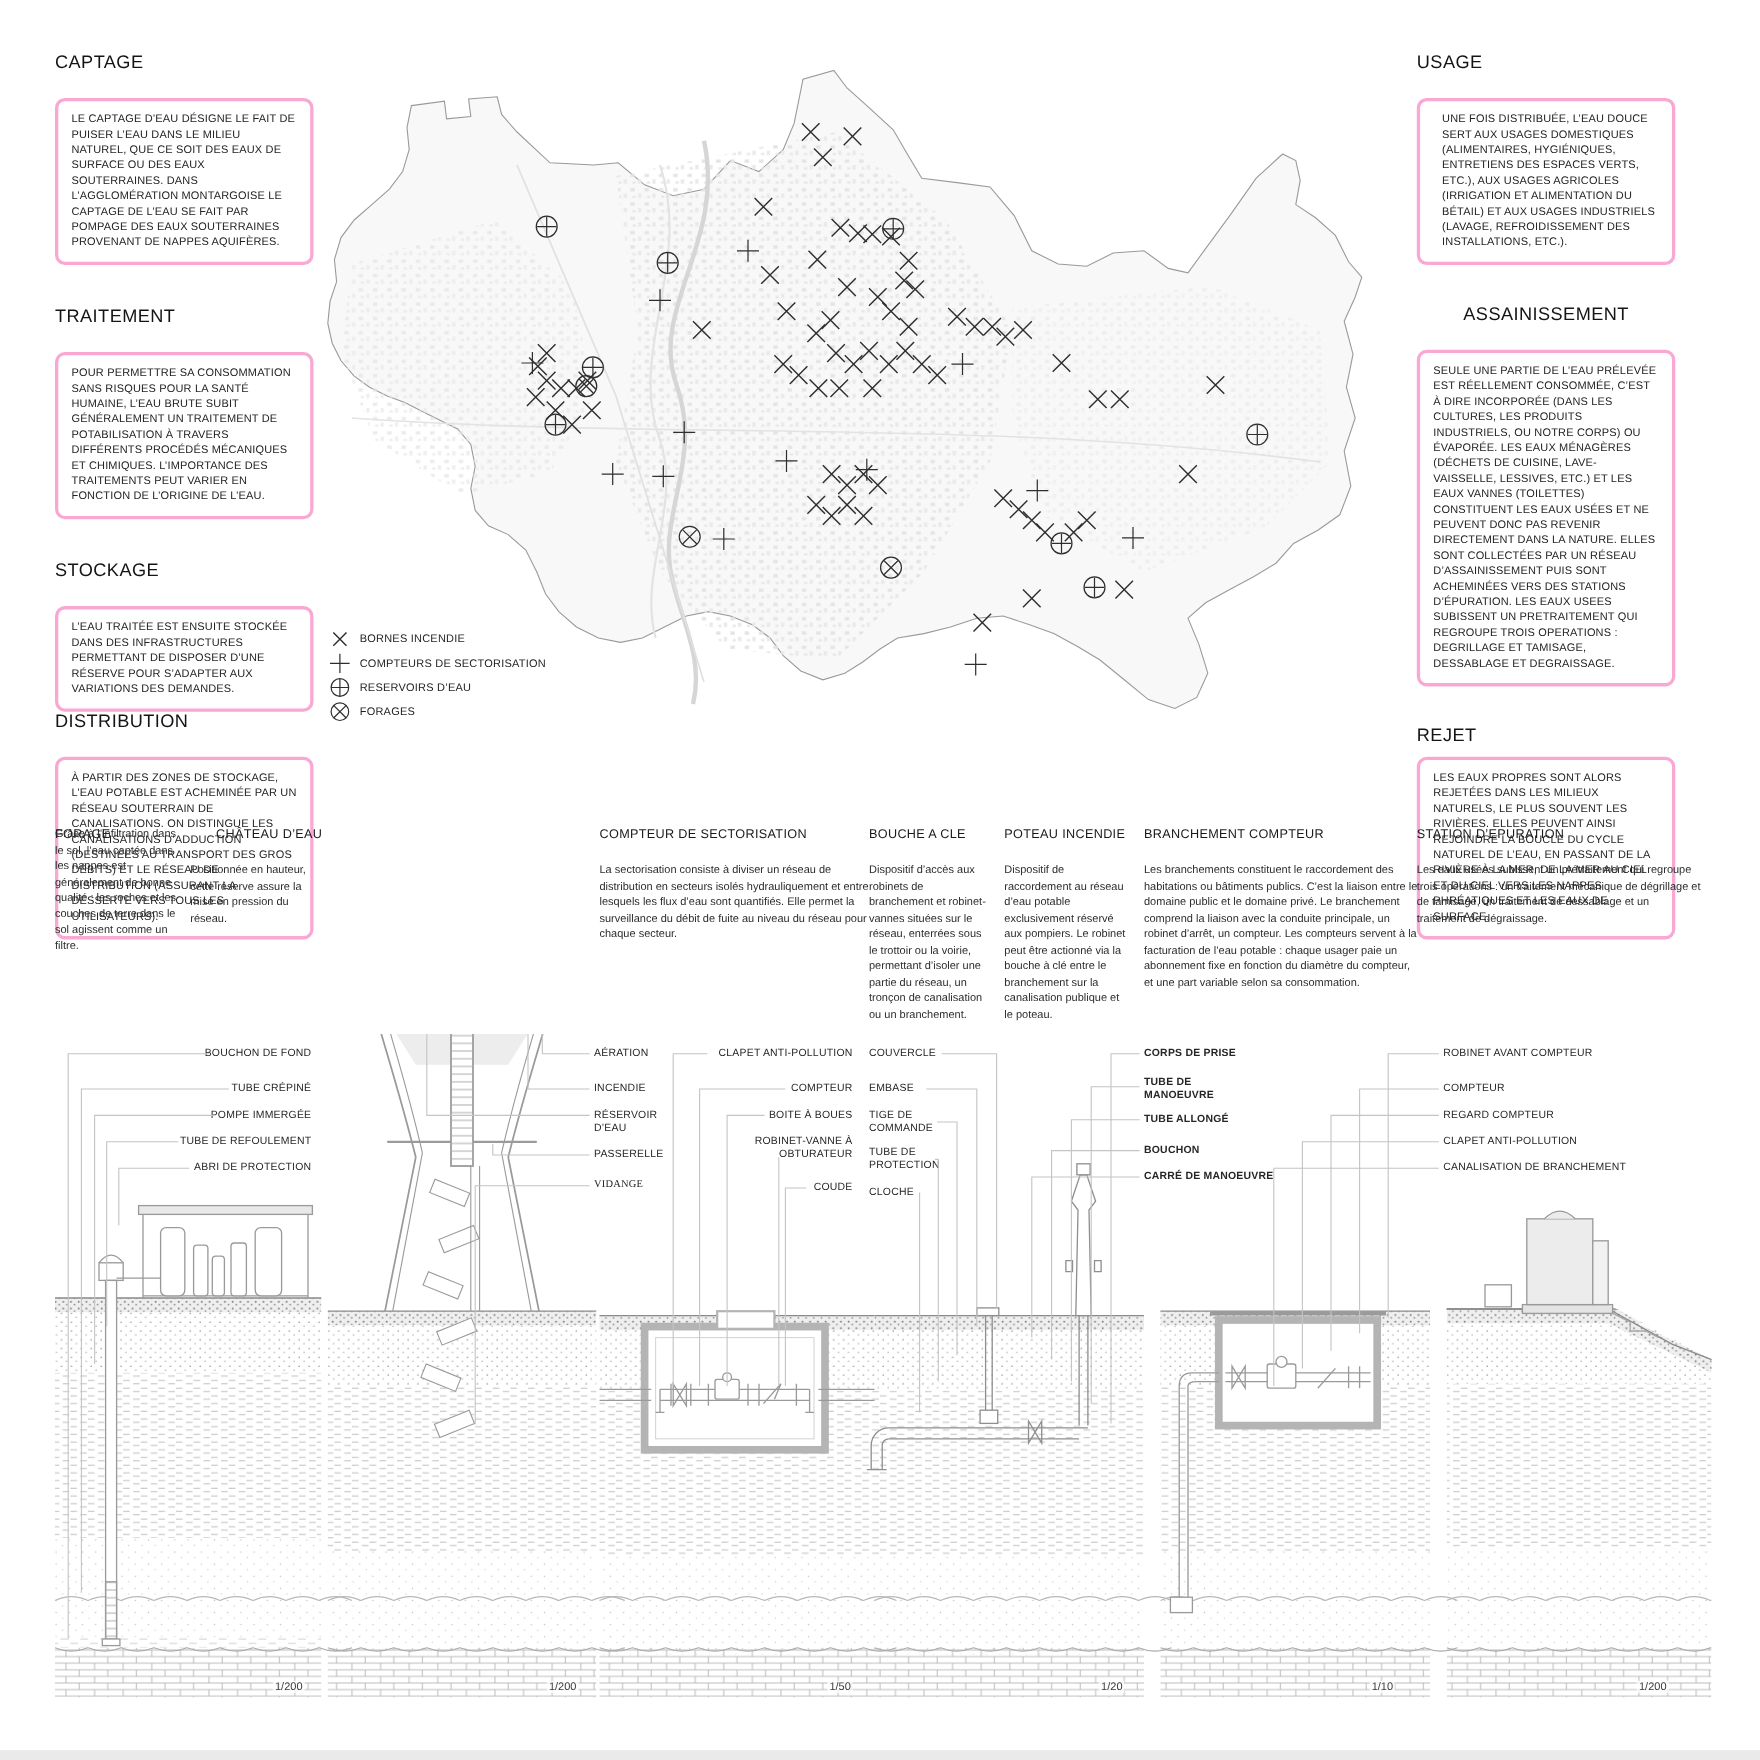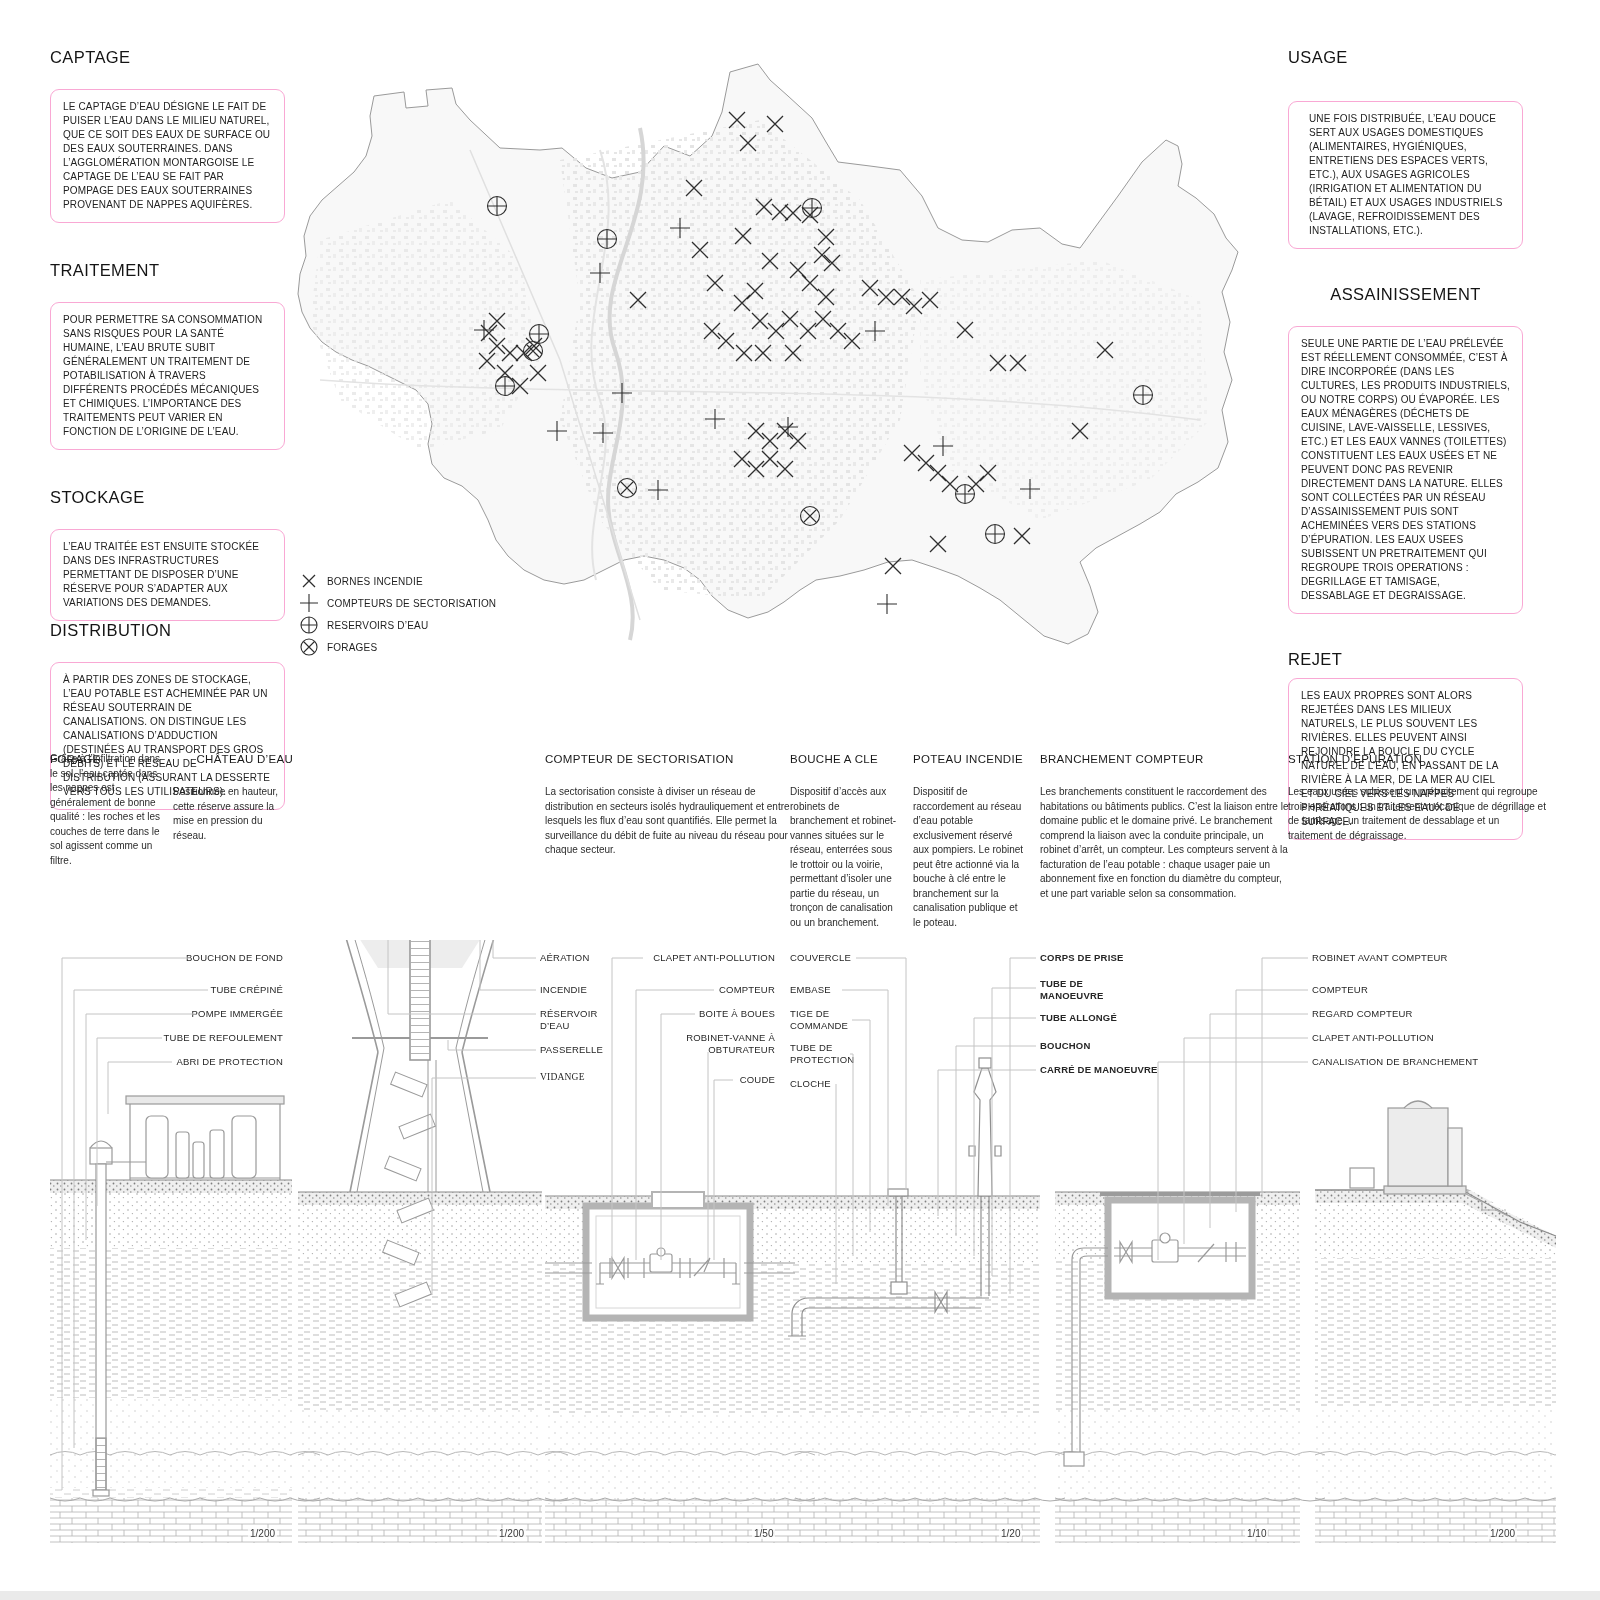--- a/index.html
+++ b/index.html
@@ -1,20 +1,20 @@
 <!DOCTYPE html>
 <html><head>
 <meta charset="utf-8">
 <style>
   html,body{margin:0;padding:0;background:#fff;}
   body{width:1600px;height:1600px;position:relative;overflow:hidden;
        font-family:"Liberation Sans",sans-serif;color:#1f1f1f;}
   .abs{position:absolute;}
   .sec-title{font-size:16.5px;letter-spacing:.4px;color:#141414;}
-  .sec-box{border:1px solid #f9a8d4;border-radius:9px;padding:10px 12px;
+  .sec-box{border:3px solid #f9a8d4;border-radius:9px;padding:10px 12px;
            font-size:10px;line-height:1.4;letter-spacing:.15px;color:#222;}
   .col-title{font-size:11.5px;letter-spacing:.3px;color:#1a1a1a;}
   .col-body{font-size:10px;line-height:1.45;color:#2c2c2c;}
   .callout{font-size:9.5px;letter-spacing:.2px;color:#262626;line-height:1.25;}
   .callout.right{text-align:right;}
   .callout.bold{font-weight:bold;}
   .legend-row{display:flex;align-items:center;gap:9px;height:22px;}
   .legend-label{font-size:10px;letter-spacing:.2px;color:#1e1e1e;}
   .scale{font-size:10px;color:#3a3a3a;background:rgba(255,255,255,.75);padding:0 2px;}
   svg{display:block;}
@@ -29,21 +29,21 @@
   <div class="sec-title" style="margin-top:38px;">TRAITEMENT</div>
   <div class="sec-box" style="margin-top:22px;">POUR PERMETTRE SA CONSOMMATION SANS RISQUES POUR LA SANTÉ HUMAINE, L’EAU BRUTE SUBIT GÉNÉRALEMENT UN TRAITEMENT DE POTABILISATION À TRAVERS DIFFÉRENTS PROCÉDÉS MÉCANIQUES ET CHIMIQUES. L’IMPORTANCE DES TRAITEMENTS PEUT VARIER EN FONCTION DE L’ORIGINE DE L’EAU.</div>
   <div class="sec-title" style="margin-top:38px;">STOCKAGE</div>
   <div class="sec-box" style="margin-top:22px;">L’EAU TRAITÉE EST ENSUITE STOCKÉE DANS DES INFRASTRUCTURES PERMETTANT DE DISPOSER D’UNE RÉSERVE POUR S’ADAPTER AUX VARIATIONS DES DEMANDES.</div>
   <div class="sec-title" style="">DISTRIBUTION</div>
   <div class="sec-box" style="margin-top:22px;">À PARTIR DES ZONES DE STOCKAGE, L’EAU POTABLE EST ACHEMINÉE PAR UN RÉSEAU SOUTERRAIN DE CANALISATIONS. ON DISTINGUE LES CANALISATIONS D’ADDUCTION (DESTINÉES AU TRANSPORT DES GROS DÉBITS) ET LE RÉSEAU DE DISTRIBUTION (ASSURANT LA DESSERTE VERS TOUS LES UTILISATEURS).</div>
 </div>
 
 <div class="abs" style="left:1288px;top:48px;width:235px;">
   <div class="sec-title">USAGE</div>
-  <div class="sec-box" style="margin-top:34px;padding-left:20px;">UNE FOIS DISTRIBUÉE, L’EAU DOUCE SERT AUX USAGES DOMESTIQUES (ALIMENTAIRES, HYGIÉNIQUES, ENTRETIENS DES ESPACES VERTS, ETC.), AUX USAGES AGRICOLES (IRRIGATION ET ALIMENTATION DU BÉTAIL) ET AUX USAGES INDUSTRIELS (LAVAGE, REFROIDISSEMENT DES INSTALLATIONS, ETC.).</div>
+  <div class="sec-box" style="margin-top:22px;padding-left:20px;">UNE FOIS DISTRIBUÉE, L’EAU DOUCE SERT AUX USAGES DOMESTIQUES (ALIMENTAIRES, HYGIÉNIQUES, ENTRETIENS DES ESPACES VERTS, ETC.), AUX USAGES AGRICOLES (IRRIGATION ET ALIMENTATION DU BÉTAIL) ET AUX USAGES INDUSTRIELS (LAVAGE, REFROIDISSEMENT DES INSTALLATIONS, ETC.).</div>
   <div class="sec-title" style="margin-top:36px;text-align:center;">ASSAINISSEMENT</div>
   <div class="sec-box" style="margin-top:22px;">SEULE UNE PARTIE DE L’EAU PRÉLEVÉE EST RÉELLEMENT CONSOMMÉE, C’EST À DIRE INCORPORÉE (DANS LES CULTURES, LES PRODUITS INDUSTRIELS, OU NOTRE CORPS) OU ÉVAPORÉE. LES EAUX MÉNAGÈRES (DÉCHETS DE CUISINE, LAVE-VAISSELLE, LESSIVES, ETC.) ET LES EAUX VANNES (TOILETTES) CONSTITUENT LES EAUX USÉES ET NE PEUVENT DONC PAS REVENIR DIRECTEMENT DANS LA NATURE. ELLES SONT COLLECTÉES PAR UN RÉSEAU D’ASSAINISSEMENT PUIS SONT ACHEMINÉES VERS DES STATIONS D’ÉPURATION. LES EAUX USEES SUBISSENT UN PRETRAITEMENT QUI REGROUPE TROIS OPERATIONS : DEGRILLAGE ET TAMISAGE, DESSABLAGE ET DEGRAISSAGE.</div>
   <div class="sec-title" style="margin-top:36px;">REJET</div>
   <div class="sec-box" style="margin-top:9px;">LES EAUX PROPRES SONT ALORS REJETÉES DANS LES MILIEUX NATURELS, LE PLUS SOUVENT LES RIVIÈRES. ELLES PEUVENT AINSI REJOINDRE LA BOUCLE DU CYCLE NATUREL DE L’EAU, EN PASSANT DE LA RIVIÈRE À LA MER, DE LA MER AU CIEL ET DU CIEL VERS LES NAPPES PHRÉATIQUES ET LES EAUX DE SURFACE.</div>
 </div>
 
 <svg class="abs" style="left:270px;top:50px;" width="1010" height="610" viewBox="270 50 1010 610">
   <defs>
     <pattern id="urban" width="13" height="13" patternUnits="userSpaceOnUse">
       <rect x="1" y="2" width="4" height="3" fill="#e4e4e4"></rect>

